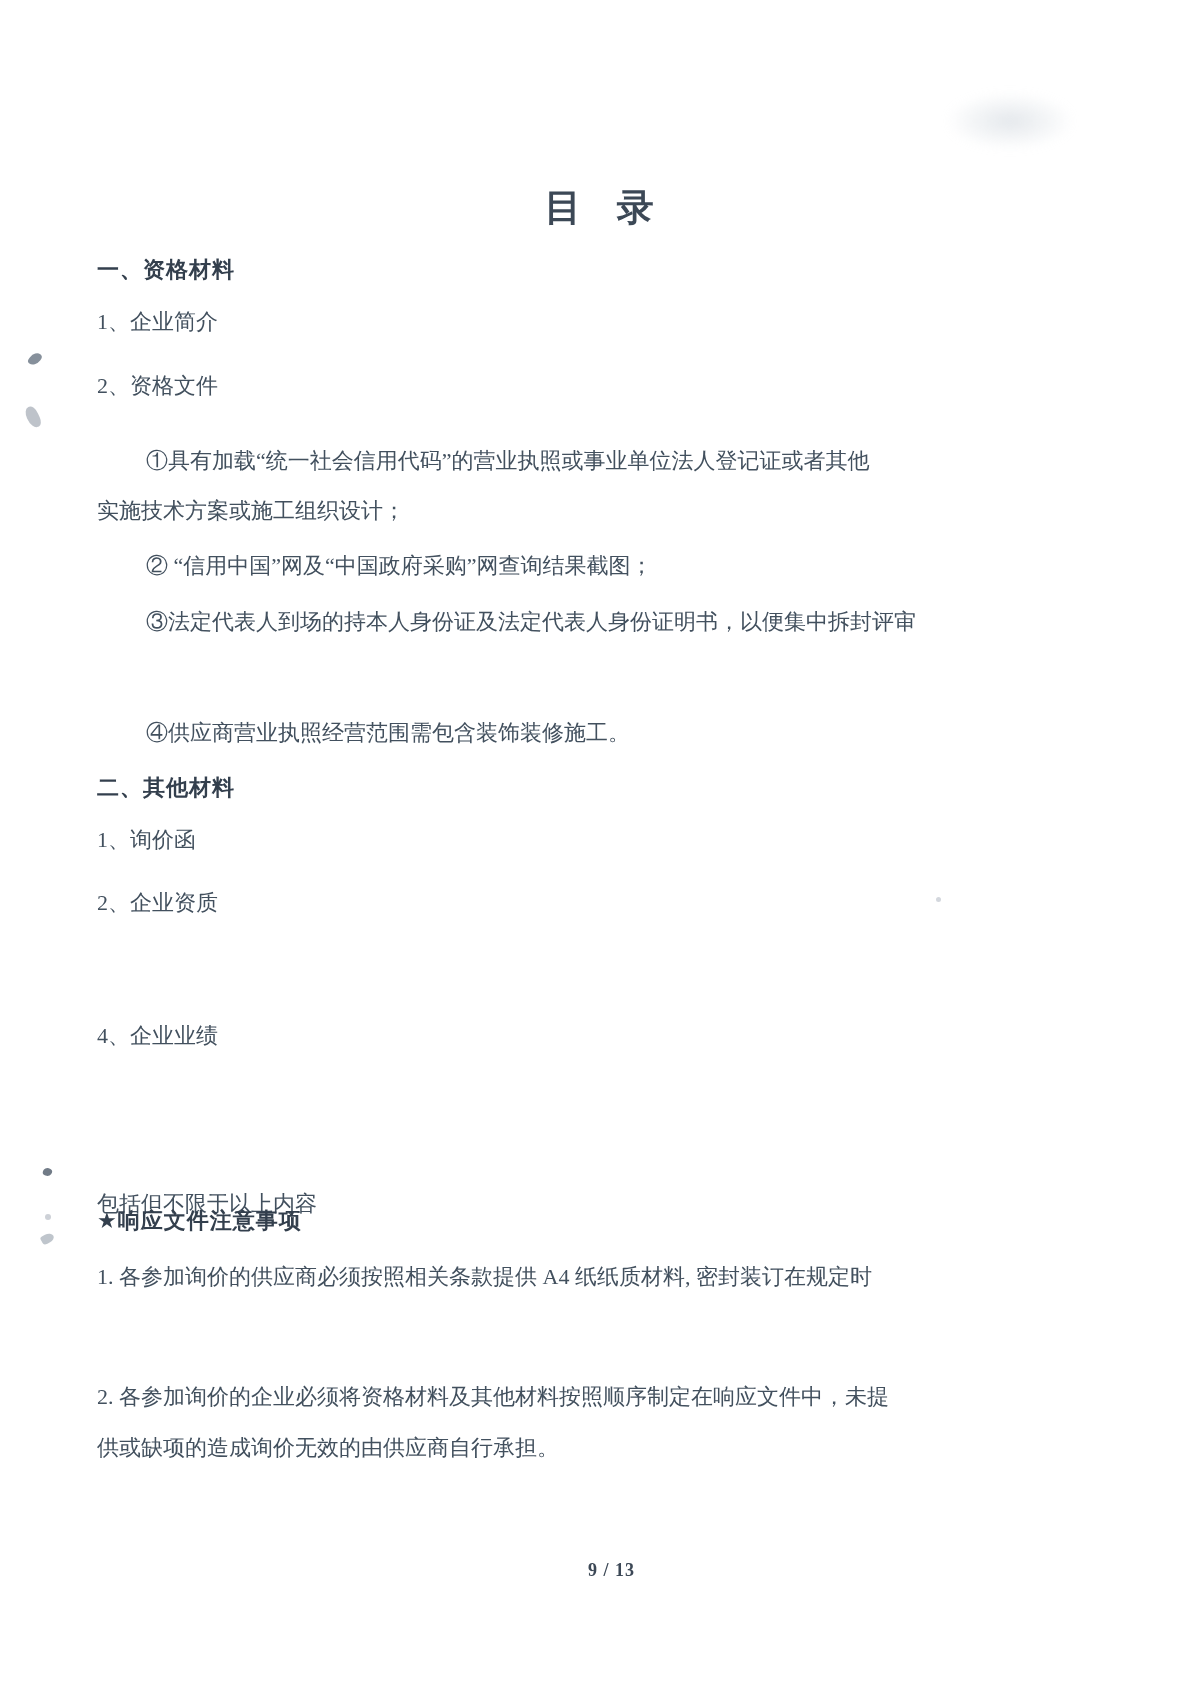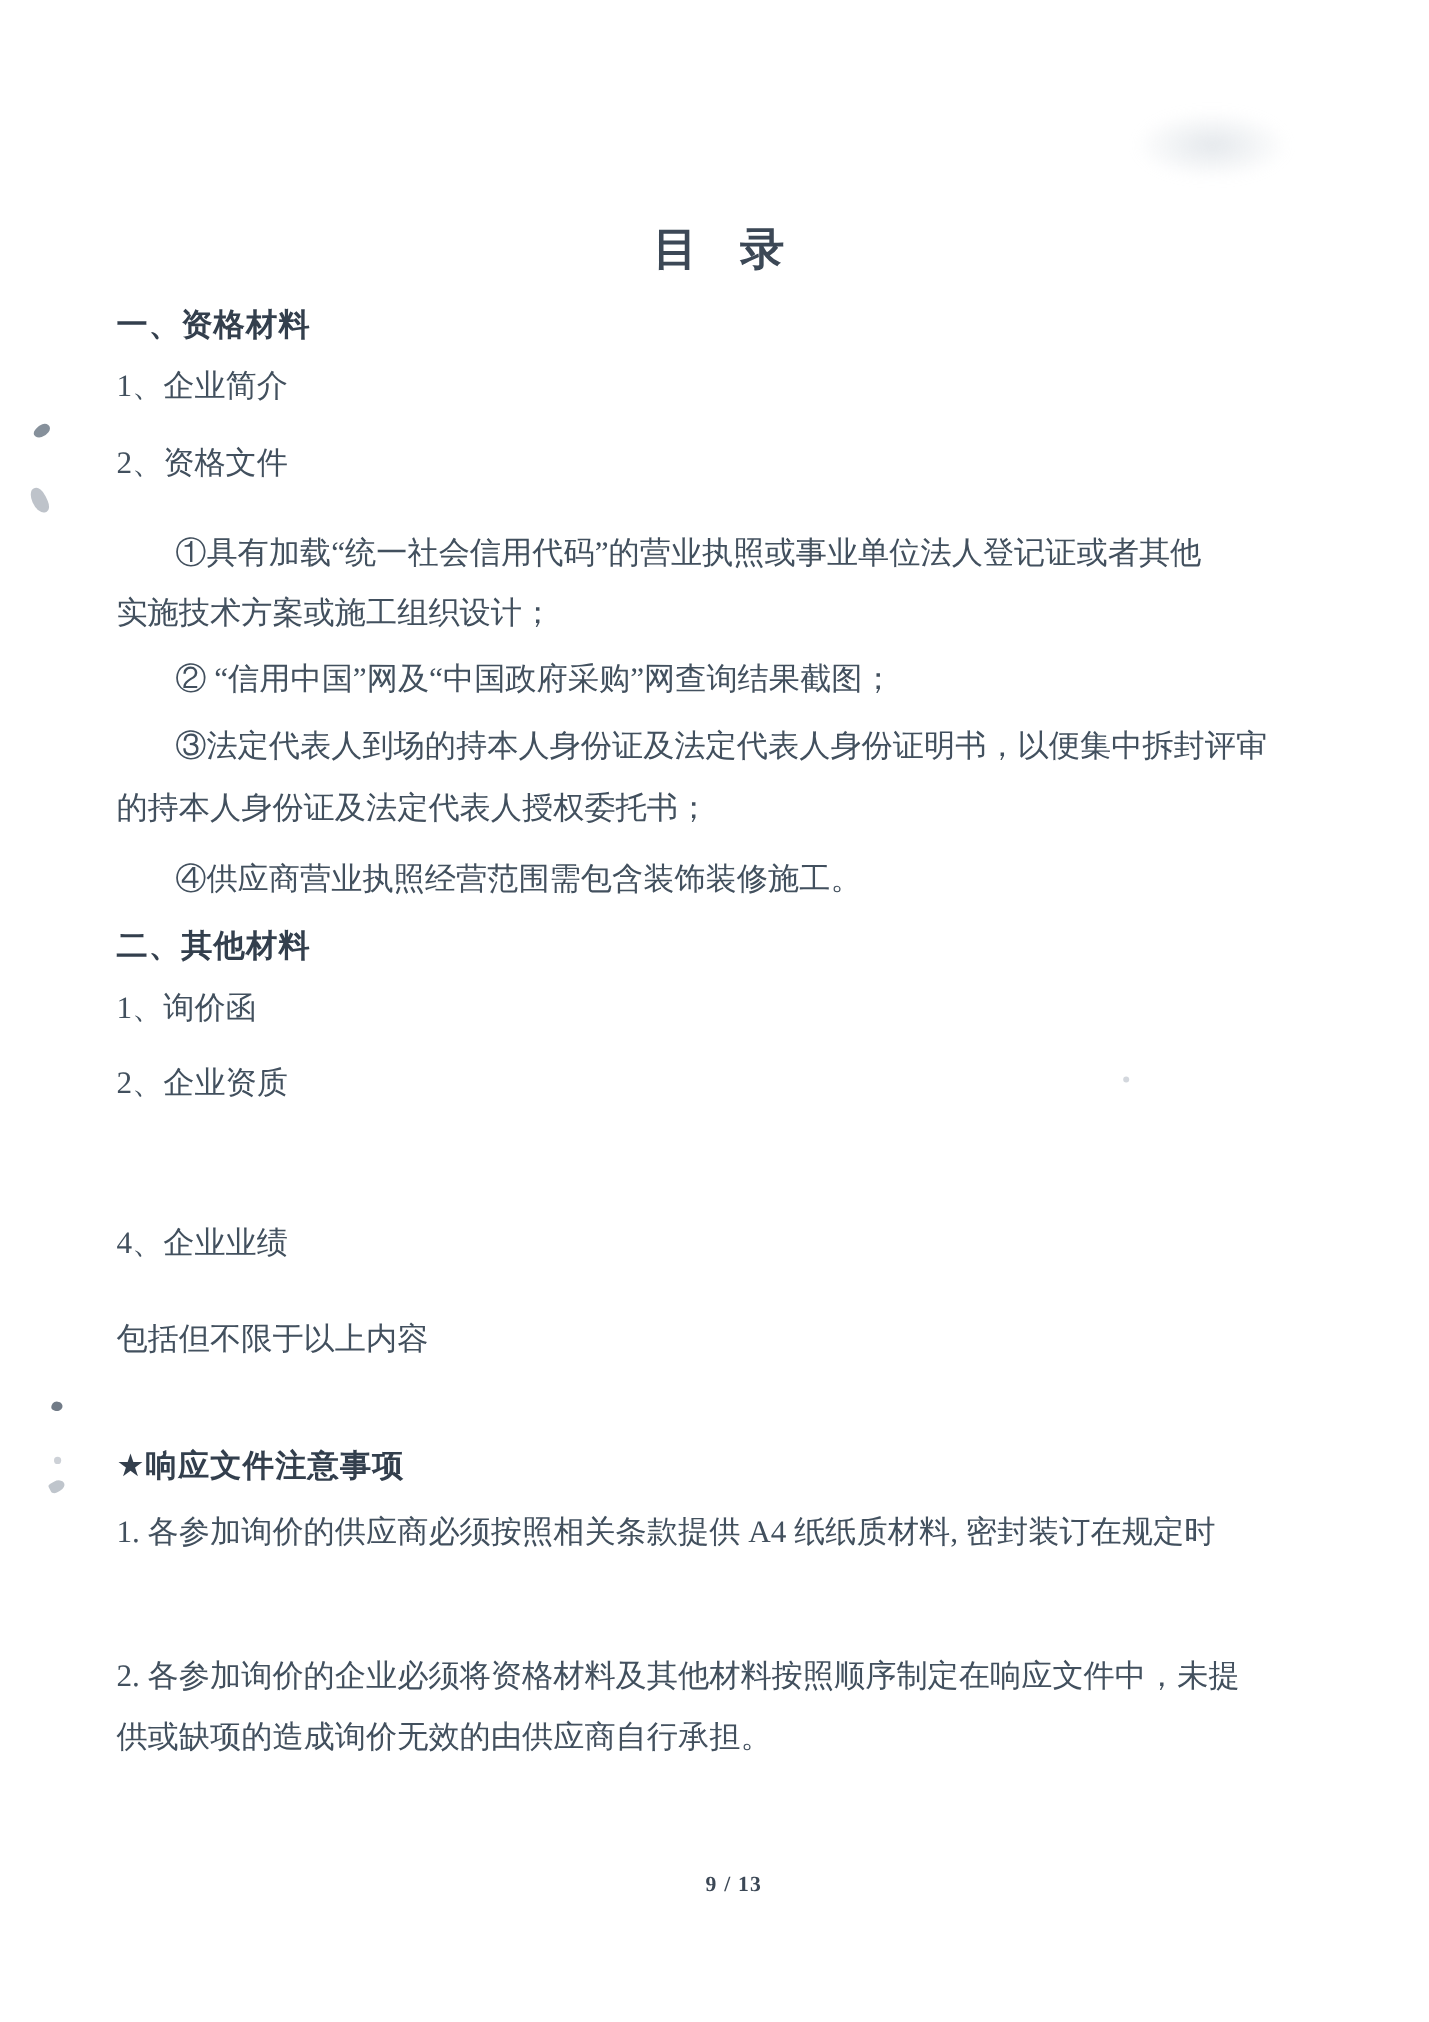--- a/index.html
+++ b/index.html
@@ -19,21 +19,21 @@
     font-size:37px;
     font-weight:600;
     color:var(--title);
     letter-spacing:13px;
     white-space:nowrap;
   }
   .line {
     position:absolute;
     left:97px;
     color:var(--ink);
-    font-size:26px;
+    font-size:22px;
     line-height:40px;
     white-space:nowrap;
   }
   .hline {
     font-family:"Liberation Sans","DejaVu Sans",sans-serif;
     font-weight:700;
     color:var(--head);
     letter-spacing:1px;
   }
   .indent { left:146px; }
@@ -76,27 +76,26 @@
 
   <div class="doc-title">目 录</div>
 
   <div class="line hline" style="top:250px">一、资格材料</div>
   <div class="line" style="top:302px">1、企业简介</div>
   <div class="line" style="top:366px">2、资格文件</div>
   <div class="line indent" style="top:441px">①具有加载“统一社会信用代码”的营业执照或事业单位法人登记证或者其他</div>
   <div class="line" style="top:491px">实施技术方案或施工组织设计；</div>
   <div class="line indent" style="top:546px">② “信用中国”网及“中国政府采购”网查询结果截图；</div>
   <div class="line indent" style="top:602px">③法定代表人到场的持本人身份证及法定代表人身份证明书，以便集中拆封评审</div>
-  <div class="line" style="top:654px">的持本人身份证及法定代表人授权委托书；</div>
   <div class="line indent" style="top:713px">④供应商营业执照经营范围需包含装饰装修施工。</div>
   <div class="line hline" style="top:768px">二、其他材料</div>
   <div class="line" style="top:820px">1、询价函</div>
   <div class="line" style="top:883px">2、企业资质</div>
   <div class="line" style="top:1016px">4、企业业绩</div>
-  <div class="line" style="top:1096px">包括但不限于以上内容</div>
+  <div class="line" style="top:1184px">包括但不限于以上内容</div>
   <div class="line hline" style="top:1201px">★响应文件注意事项</div>
   <div class="line" style="top:1257px">1. 各参加询价的供应商必须按照相关条款提供 A4 纸纸质材料, 密封装订在规定时</div>
   <div class="line" style="top:1377px">2. 各参加询价的企业必须将资格材料及其他材料按照顺序制定在响应文件中，未提</div>
   <div class="line" style="top:1428px">供或缺项的造成询价无效的由供应商自行承担。</div>
 
   <div class="footer">9 / 13</div>
 
 </div>
 
 </body></html>

